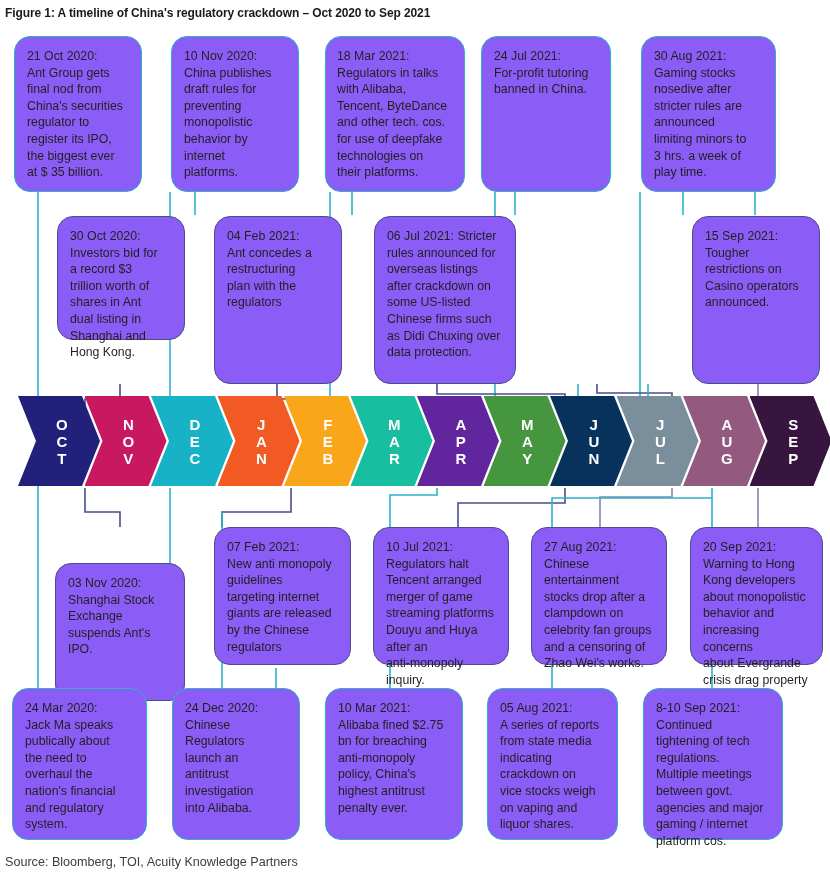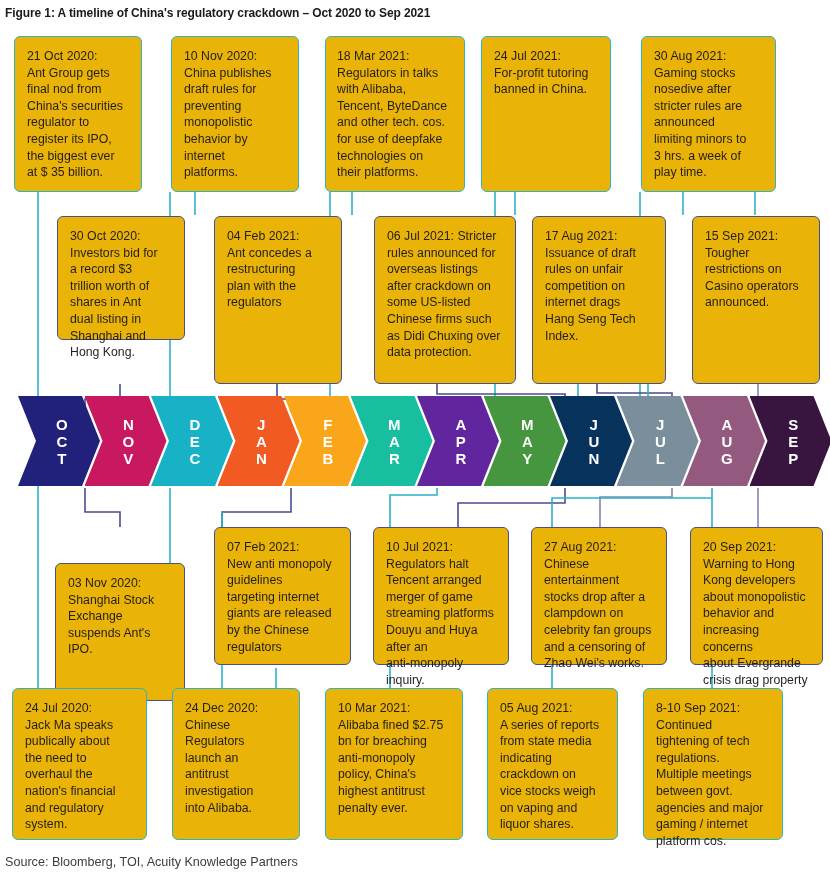--- a/index.html
+++ b/index.html
@@ -49,22 +49,22 @@
     top: 0;
     width: 830px;
     height: 882px;
     pointer-events: none;
   }
 
   
   .card {
     position: absolute;
     box-sizing: border-box;
-    background: #eab308;
-    border-radius: 6px;
+    background: #8b5cf6;
+    border-radius: 16px;
     border: 1.3px solid #2bb3c8;
     padding: 11px 10px 8px 12px;
     font-size: 12.3px;
     line-height: 16.6px;
     color: #231f20;
     z-index: 3;
   }
   .card.navy {
     border-color: #4a4e8c;
   }
@@ -217,29 +217,20 @@
   <div class="card navy" style="left:374px; top:216px; width:142px; height:168px;">
     <span class="txt">06 Jul 2021: Stricter
 rules announced for
 overseas listings
 after crackdown on
 some US-listed
 Chinese firms such
 as Didi Chuxing over
 data protection.</span>
   </div>
-  <div class="card navy" style="left:532px; top:216px; width:134px; height:168px;">
-    <span class="txt">17 Aug 2021:
-Issuance of draft
-rules on unfair
-competition on
-internet drags
-Hang Seng Tech
-Index.</span>
-  </div>
   <div class="card navy" style="left:692px; top:216px; width:128px; height:168px;">
     <span class="txt">15 Sep 2021:
 Tougher
 restrictions on
 Casino operators
 announced.</span>
   </div>
 
   <div class="card navy" style="left:55px; top:527px; width:130px; height:138px;margin-top:36px;">
     <span class="txt">03 Nov 2020:
@@ -284,21 +275,21 @@
 Kong developers
 about monopolistic
 behavior and
 increasing concerns
 about Evergrande
 crisis drag property
 stocks.</span>
   </div>
 
   <div class="card" style="left:12px; top:688px; width:135px; height:152px;">
-    <span class="txt">24 Jul 2020:
+    <span class="txt">24 Mar 2020:
 Jack Ma speaks
 publically about
 the need to
 overhaul the
 nation's financial
 and regulatory
 system.</span>
   </div>
   <div class="card" style="left:172px; top:688px; width:128px; height:152px;">
     <span class="txt">24 Dec 2020:

